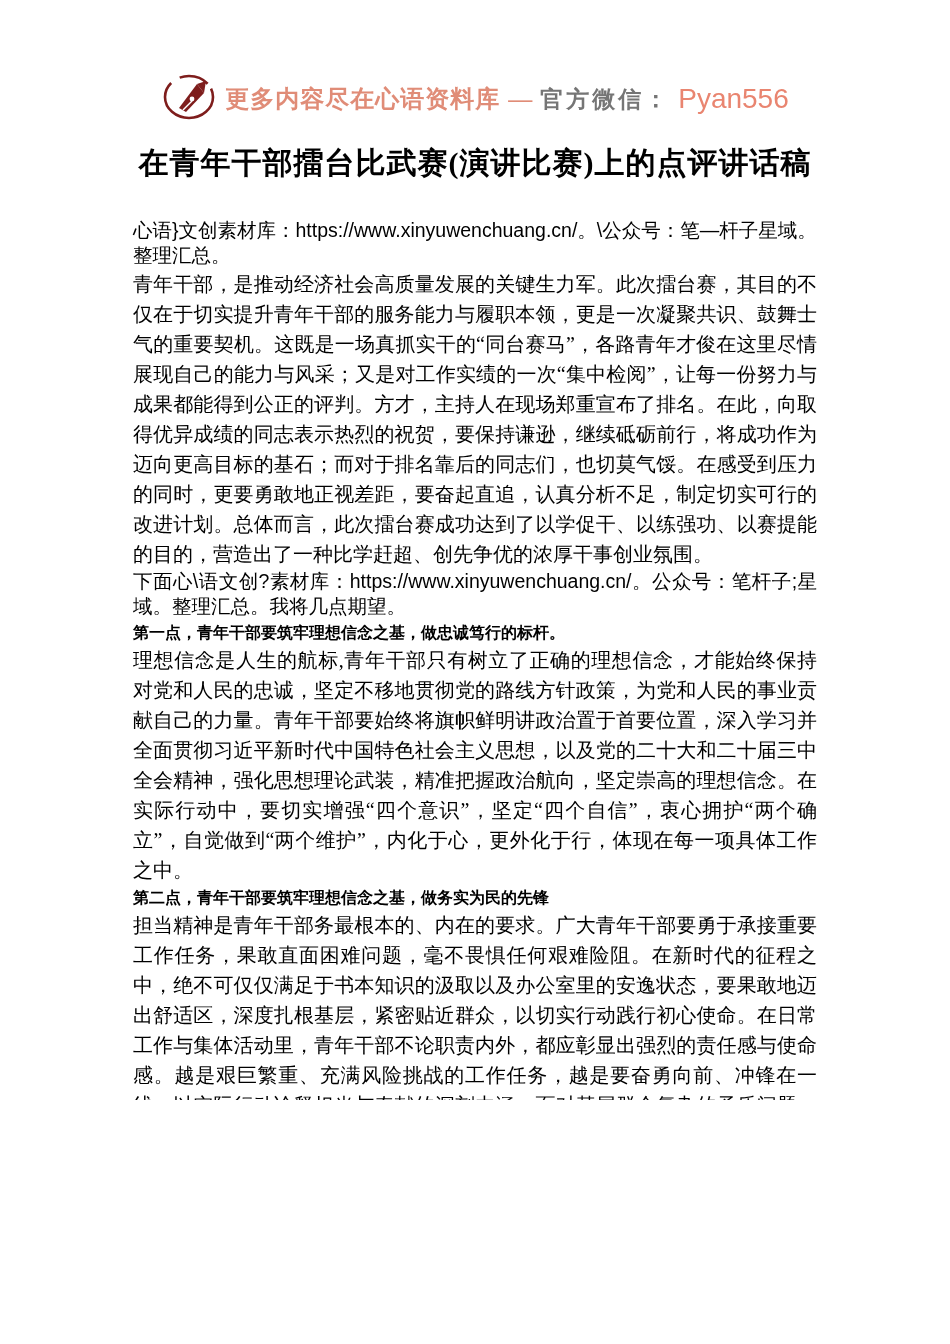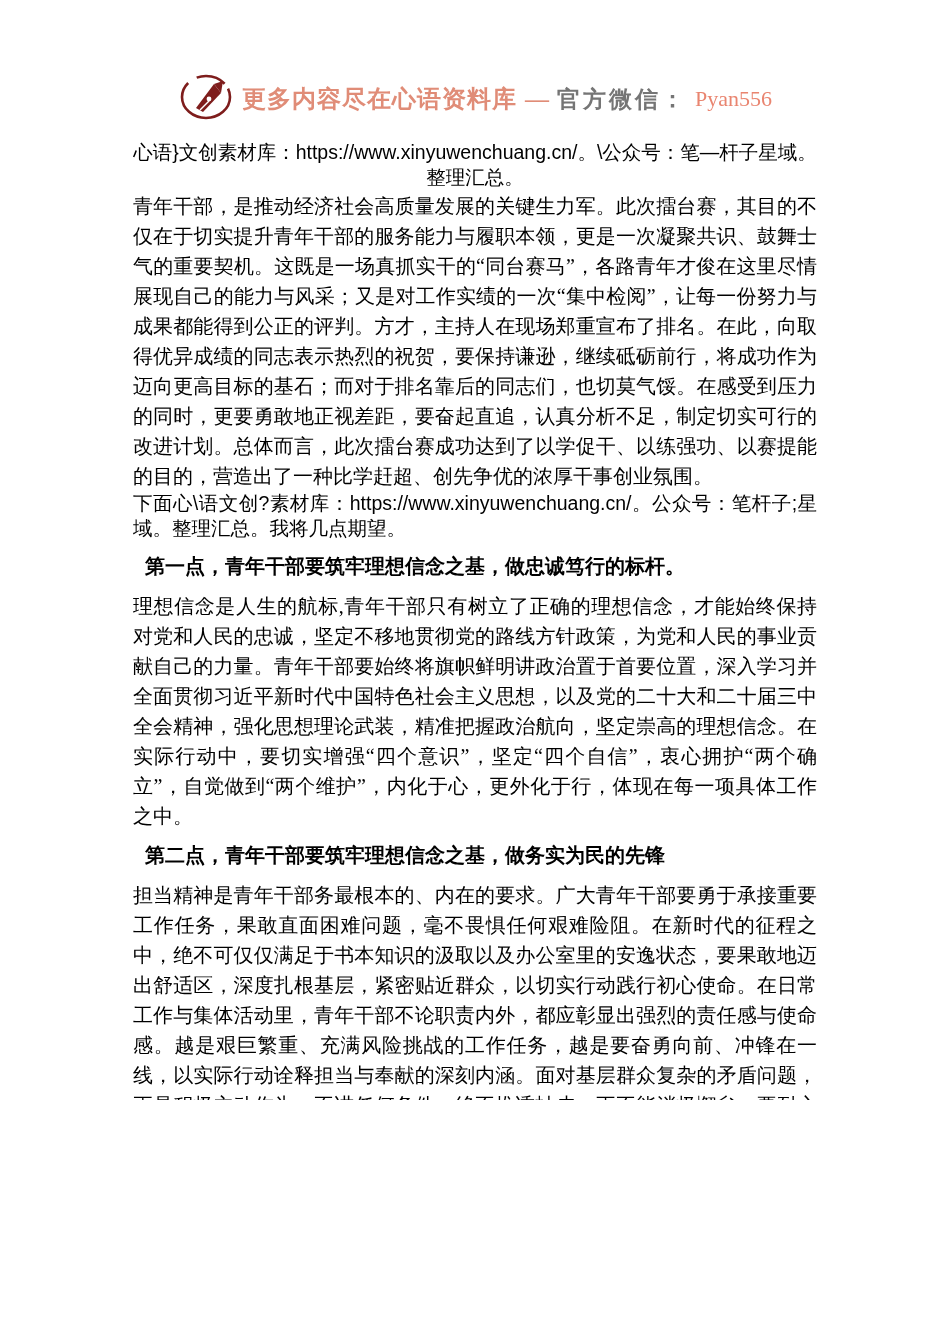--- a/index.html
+++ b/index.html
@@ -38,22 +38,22 @@
   .sep { color: var(--brand-color, #e08c77); font-size: 24px; font-weight: bold; }
   .wechat-label {
     color: var(--label-color, #757575);
     font-size: 23px;
     font-weight: bold;
     letter-spacing: 3px;
     font-family: "Liberation Serif", "DejaVu Serif", serif;
   }
   .wechat-id {
     color: var(--id-color, #e98570);
-    font-size: 22px;
-    font-family: Liberation Serif, serif;
+    font-size: 28px;
+    font-family: Liberation Sans, sans-serif;
   }
   
   .content {
     position: absolute;
     left: 133px; top: 140px;
     width: 684px;
   }
   .doc-title {
     margin: 0 0 32px 0;
     font-size: 30px;
@@ -63,34 +63,34 @@
     letter-spacing: 1px;
     font-family: "Liberation Serif", "DejaVu Serif", serif;
   }
   .note {
     margin: 0;
     font-size: 19.5px;
     line-height: 25.4px;
     font-family: "Liberation Sans", "DejaVu Sans", sans-serif;
     word-break: break-all;
   }
-  .note.center { text-align: center; }
+  .note.center { }
   .note.left { text-align: justify; }
   .body-para {
     margin: 0;
     font-size: 20px;
     line-height: 30px;
     text-align: justify;
     text-justify: inter-ideograph;
     word-break: break-all;
     font-family: "Liberation Serif", "DejaVu Serif", serif;
   }
   .section-heading {
-    margin: 12px;
-    font-size: 20px;
+    margin: 0;
+    font-size: 16px;
     line-height: 25.4px;
     font-weight: bold;
     font-family: "Liberation Sans", "DejaVu Sans", sans-serif;
   }
 </style>
 </head>
 <body>
 
 <div class="page">
 
@@ -104,20 +104,21 @@
         <line x1="31" y1="29" x2="22" y2="38" stroke="#ffffff" stroke-width="1.4"></line>
       </svg>
     </span>
     <span class="brand">更多内容尽在心语资料库</span>
       <span class="sep">—</span>
       <span class="wechat-label">官方微信：</span>
     <span class="wechat-id">Pyan556</span>
   </div>
 
   <div class="content">
+    <h1 class="doc-title">在青年干部擂台比武赛(演讲比赛)上的点评讲话稿</h1>
 
     <p class="note center">心语}文创素材库：https://www.xinyuwenchuang.cn/。\公众号：笔—杆子星域。整理汇总。</p>
 
     <p class="body-para">青年干部，是推动经济社会高质量发展的关键生力军。此次擂台赛，其目的不仅在于切实提升青年干部的服务能力与履职本领，更是一次凝聚共识、鼓舞士气的重要契机。这既是一场真抓实干的“同台赛马”，各路青年才俊在这里尽情展现自己的能力与风采；又是对工作实绩的一次“集中检阅”，让每一份努力与成果都能得到公正的评判。方才，主持人在现场郑重宣布了排名。在此，向取得优异成绩的同志表示热烈的祝贺，要保持谦逊，继续砥砺前行，将成功作为迈向更高目标的基石；而对于排名靠后的同志们，也切莫气馁。在感受到压力的同时，更要勇敢地正视差距，要奋起直追，认真分析不足，制定切实可行的改进计划。总体而言，此次擂台赛成功达到了以学促干、以练强功、以赛提能的目的，营造出了一种比学赶超、创先争优的浓厚干事创业氛围。</p>
 
     <p class="note left">下面心\语文创?素材库：https://www.xinyuwenchuang.cn/。公众号：笔杆子;星域。整理汇总。我将几点期望。</p>
 
     <h2 class="section-heading">第一点，青年干部要筑牢理想信念之基，做忠诚笃行的标杆。</h2>
     <p class="body-para">理想信念是人生的航标,青年干部只有树立了正确的理想信念，才能始终保持对党和人民的忠诚，坚定不移地贯彻党的路线方针政策，为党和人民的事业贡献自己的力量。青年干部要始终将旗帜鲜明讲政治置于首要位置，深入学习并全面贯彻习近平新时代中国特色社会主义思想，以及党的二十大和二十届三中全会精神，强化思想理论武装，精准把握政治航向，坚定崇高的理想信念。在实际行动中，要切实增强“四个意识”，坚定“四个自信”，衷心拥护“两个确立”，自觉做到“两个维护”，内化于心，更外化于行，体现在每一项具体工作之中。</p>
 

